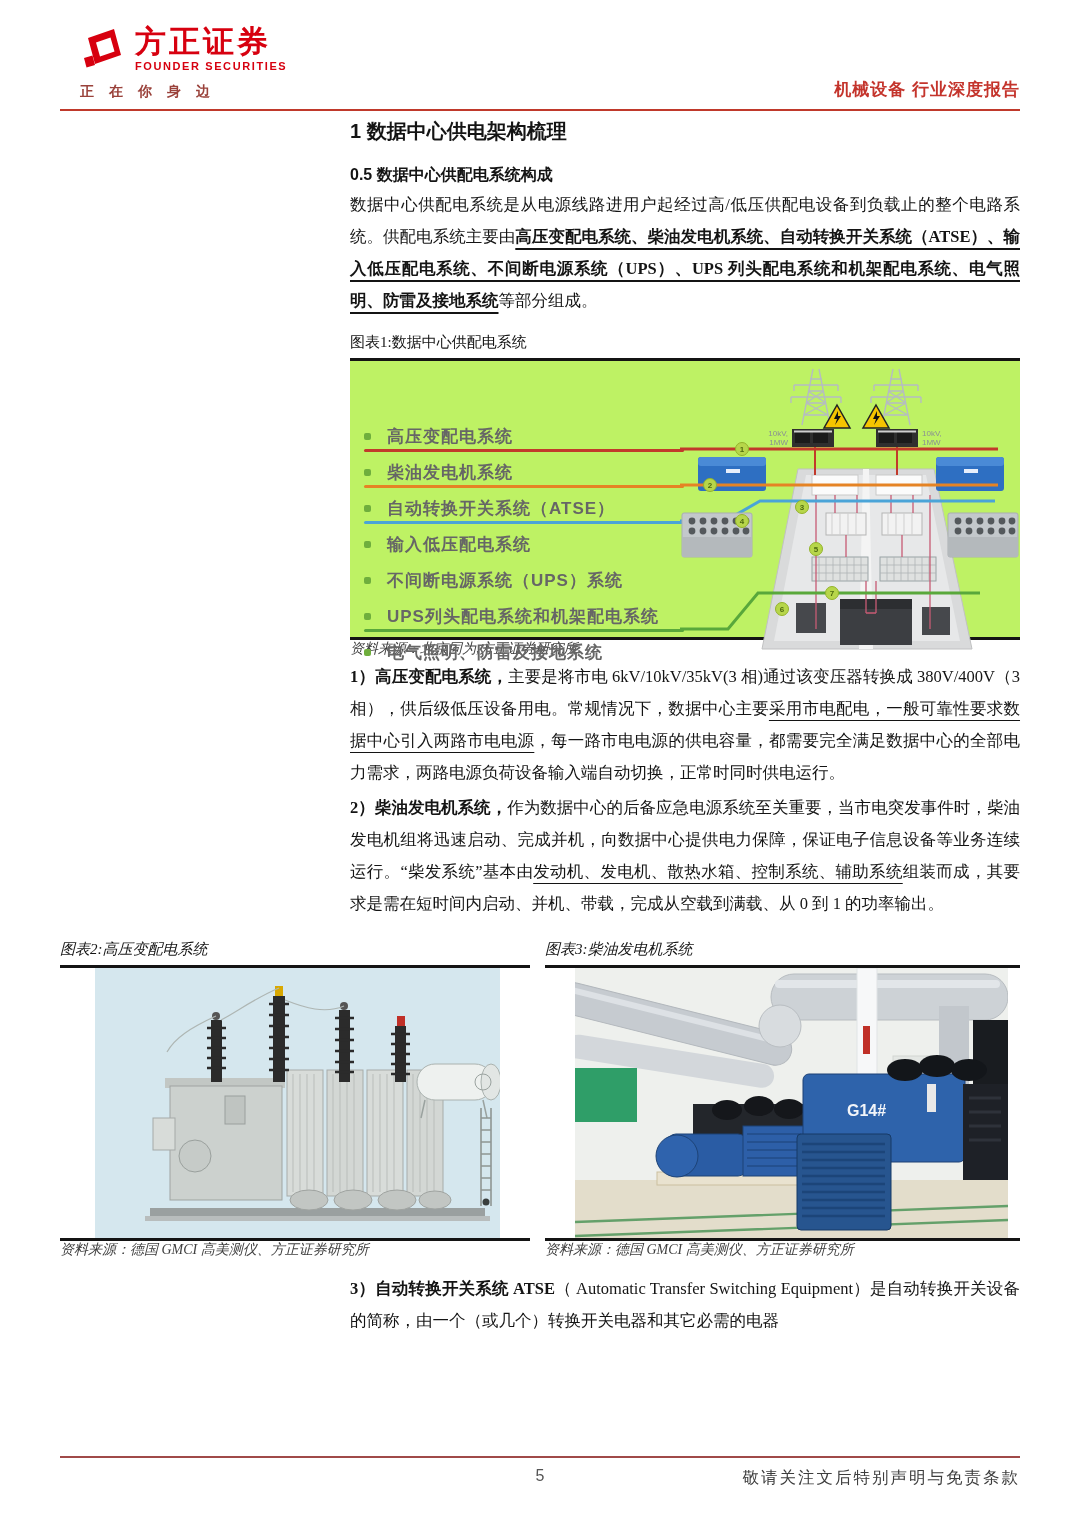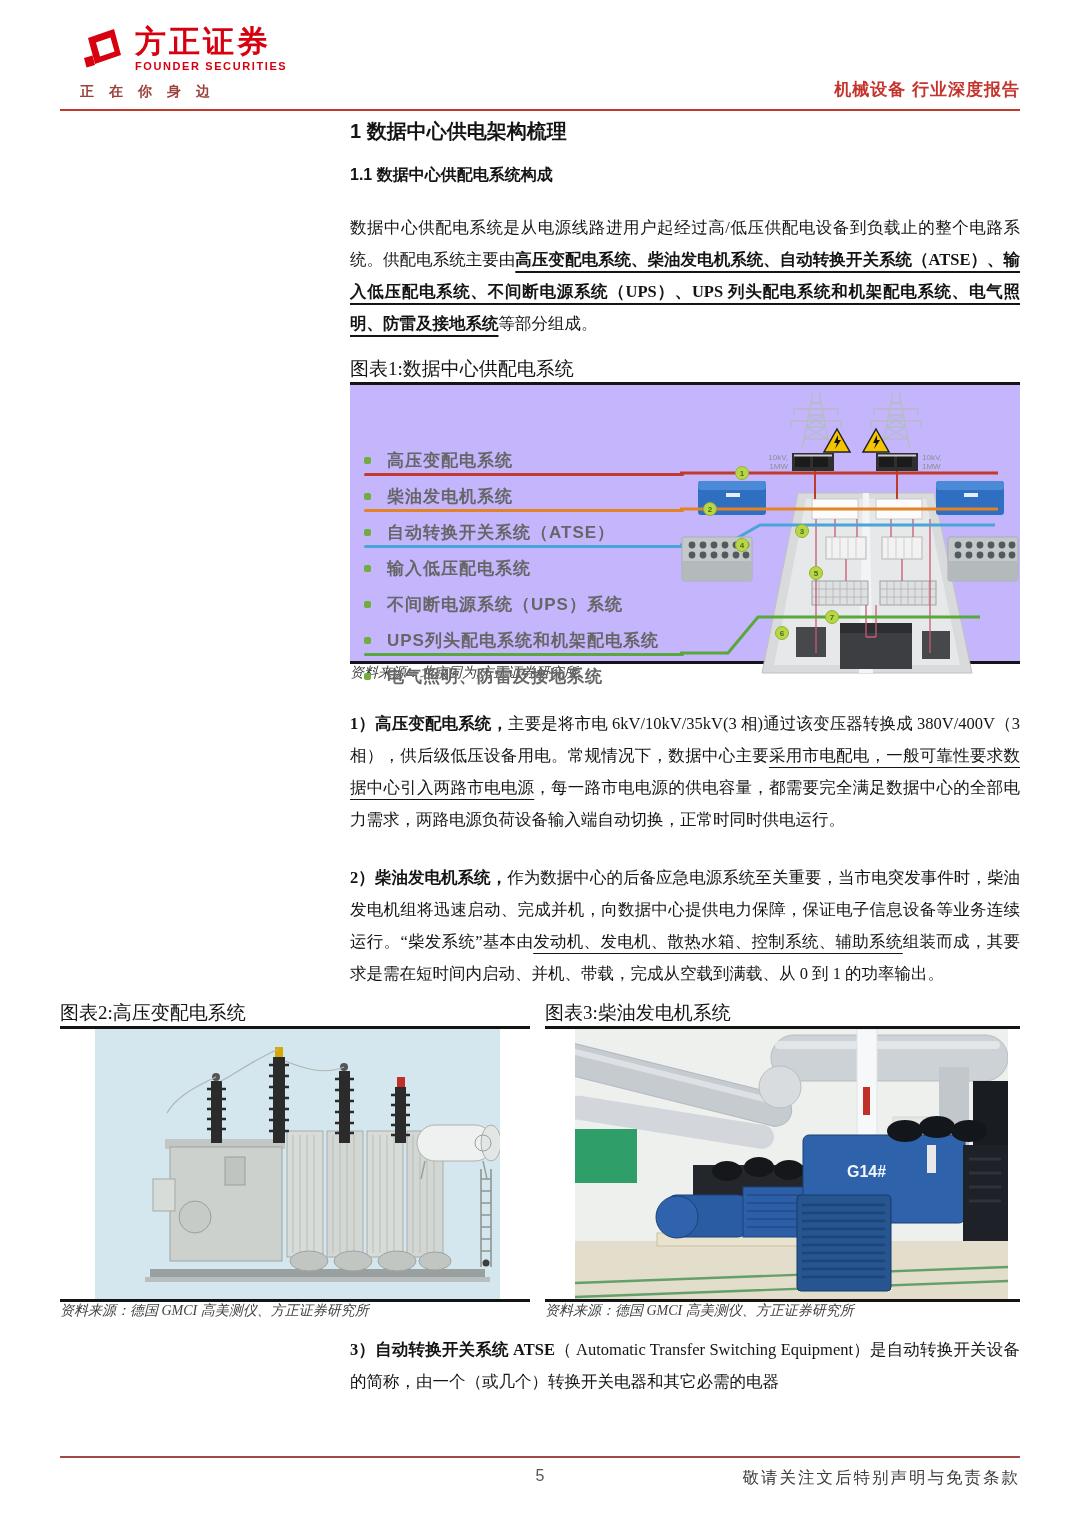--- a/index.html
+++ b/index.html
@@ -17,44 +17,44 @@
   .logo-text-cn { font-size:31px; font-weight:bold; color:#d7000f; letter-spacing:3px; line-height:1.05; }
   .logo-text-en { font-size:11px; font-weight:bold; color:#d7000f; letter-spacing:1.6px; margin-top:2px; }
   .logo-slogan { font-size:14px; font-weight:bold; color:#9a423b; letter-spacing:15px; margin-top:9px; }
   .report-type { position:absolute; right:0; bottom:8px; color:#c4342c; font-weight:bold;
     font-size:17px; letter-spacing:1px; font-family:"Liberation Sans","DejaVu Sans",sans-serif; }
   
   .content { position:absolute; top:104px; left:60px; right:60px; }
   .indent { margin-left:290px; width:670px; }
   .h1 { font-family:"Liberation Sans","DejaVu Sans",sans-serif; font-size:20px; font-weight:bold; margin-top:14px; }
   .h2 { font-family:"Liberation Sans","DejaVu Sans",sans-serif; font-size:16px; font-weight:bold; margin-top:20px; }
-  .body-p { font-size:16.5px; line-height:32px; text-align:justify; margin-top:26px; }
+  .body-p { font-size:16.5px; line-height:32px; text-align:justify; margin-top:3px; }
   .b  { font-weight:bold; }
   .bu { font-weight:bold; text-decoration:underline; text-underline-offset:6px; text-decoration-thickness:1.5px; }
   .u  { text-decoration:underline; text-underline-offset:6px; text-decoration-thickness:1px; }
   
-  .fig-caption { font-size:19px; margin-top:16px; padding-bottom:0; border-bottom:3px solid #141414; }
+  .fig-caption { font-size:15px; margin-top:16px; padding-bottom:6px; border-bottom:3px solid #141414; }
   .src-row { border-top:3px solid #141414; font-style:italic; font-size:14px; color:#404040; }
   
-  .fig1-body { position:relative; height:276px; background:#c4b5fd; }
+  .fig1-body { position:relative; height:276px; background:#bef264; }
   .fig1-list { position:absolute; left:14px; top:57px; list-style:none;
     font-family:"Liberation Sans","DejaVu Sans",sans-serif; }
   .fig1-list li { height:36px; display:flex; align-items:center; gap:16px;
     font-size:17px; font-weight:600; color:#666; letter-spacing:1px; }
   .dot { width:7px; height:7px; border-radius:2px; background:#6fae3d; flex:0 0 auto; }
   .fl { position:absolute; left:14px; height:3px; border-radius:2px; }
   .fl-red    { top:88px;  width:320px; background:#c23a2b; }
   .fl-orange { top:124px; width:320px; background:#e58324; }
   .fl-blue   { top:160px; width:320px; background:#4aa4d8; }
   .fl-green  { top:268px; width:320px; background:#59a83b; }
   .fig1-svg { position:absolute; right:0; top:0; }
   
   .figrow { display:flex; gap:15px; margin-top:6px; }
   .figcol2 { width:470px; } .figcol3 { width:475px; }
-  .figrow .fig-caption { margin-top:4px; }
+  .figrow .fig-caption { margin-top:14px;font-style:italic; }
   .photo2 { margin:0 30px 0 35px; height:270px; }
   .photo3 { margin:0 12px 0 30px; height:270px;text-align:center; }
   
   .footer { position:absolute; left:60px; right:60px; top:1456px;
     border-top:2.5px solid #a04a48; padding-top:9px;
     font-family:"Liberation Sans","DejaVu Sans",sans-serif; }
   .page-num { position:absolute; left:50%; transform:translateX(-50%); top:9px;
     color:#555; font-size:16px; }
   .disclaimer { float:right; color:#3d3d3d; font-size:16.5px; letter-spacing:2px; }
 </style>
@@ -79,21 +79,21 @@
       </div>
       <div class="logo-slogan">正在你身边</div>
     </div>
     <div class="report-type">机械设备 行业深度报告</div>
   </div>
 
   <div class="content">
 
     <div class="indent">
       <div class="h1">1 数据中心供电架构梳理</div>
-      <div class="h2">1.1 数据中心供配电系统构成</div>
+      <div class="h2">0.5 数据中心供配电系统构成</div>
 
       <p class="body-p"><span>数据中心供配电系统是从电源线路进用户起经过高/低压供配电设备到负载止的整个电路系统。供配电系统主要由</span><span class="bu">高压变配电系统、柴油发电机系统、自动转换开关系统（ATSE）、输入低压配电系统、不间断电源系统（UPS）、UPS 列头配电系统和机架配电系统、电气照明、防雷及接地系统</span><span>等部分组成。</span></p>
 
       <div class="fig-caption">图表1:数据中心供配电系统</div>
       <div class="fig1-body">
         <div class="fl fl-red"></div>
         <div class="fl fl-orange"></div>
         <div class="fl fl-blue"></div>
         <div class="fl fl-green"></div>
         <ul class="fig1-list">

